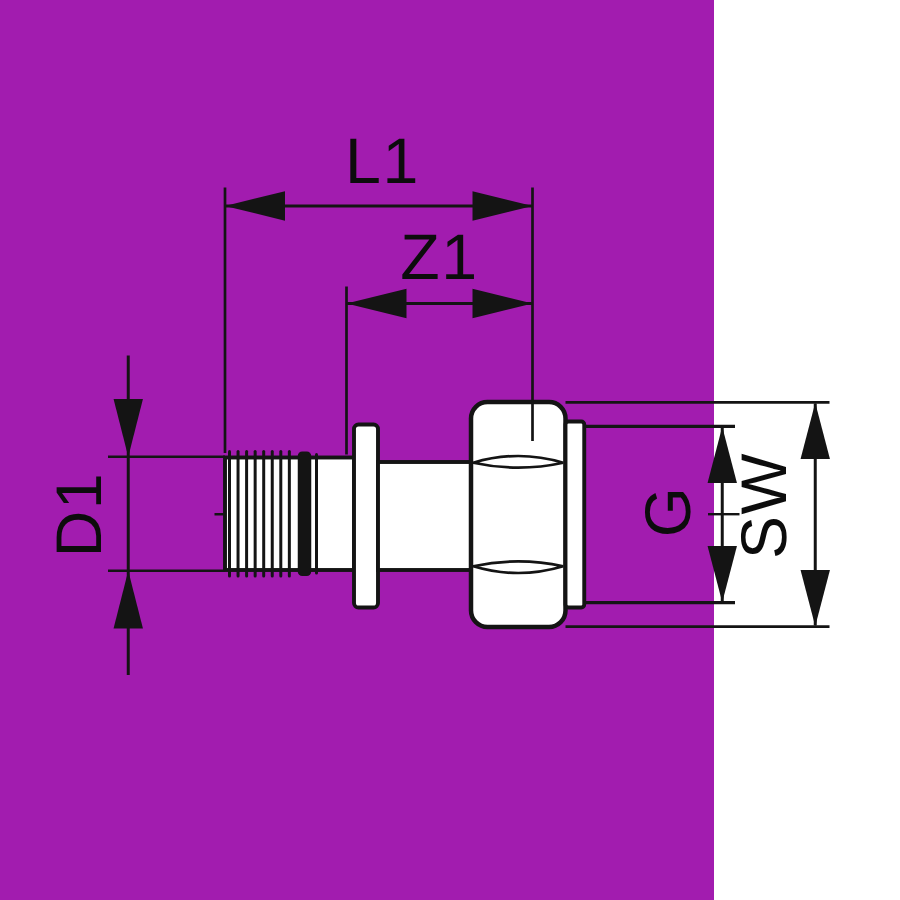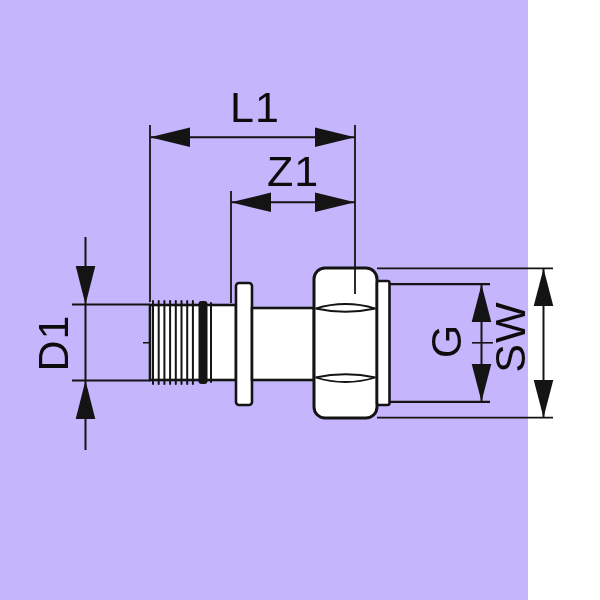--- a/index.html
+++ b/index.html
@@ -6,23 +6,23 @@
     margin: 0;
     padding: 0;
     background: #ffffff;
     width: 600px;
     height: 600px;
     overflow: hidden;
     font-family: "Liberation Sans", sans-serif;
   }
   #stage {
     position: relative;
-    width: 528px;
+    width: 476px;
     height: 600px;
-    background: #c4b5fd;
+    background: #a21caf;
     text-decoration: underline;
   }
   svg { display: block; }
   .outline   { fill: #ffffff; stroke: #141414; stroke-width: 2.6; }
   .outline-thick { fill: #ffffff; stroke: #141414; stroke-width: 3; }
   .edge      { stroke: #141414; stroke-width: 2.2; fill: none; }
   .rib       { stroke: #141414; stroke-width: 2; stroke-linecap: round; }
   .facet     { stroke: #141414; stroke-width: 1.8; fill: none; }
   .dimline   { stroke: #141414; stroke-width: 2; fill: none; }
   .extline   { stroke: #141414; stroke-width: 1.8; fill: none; }

